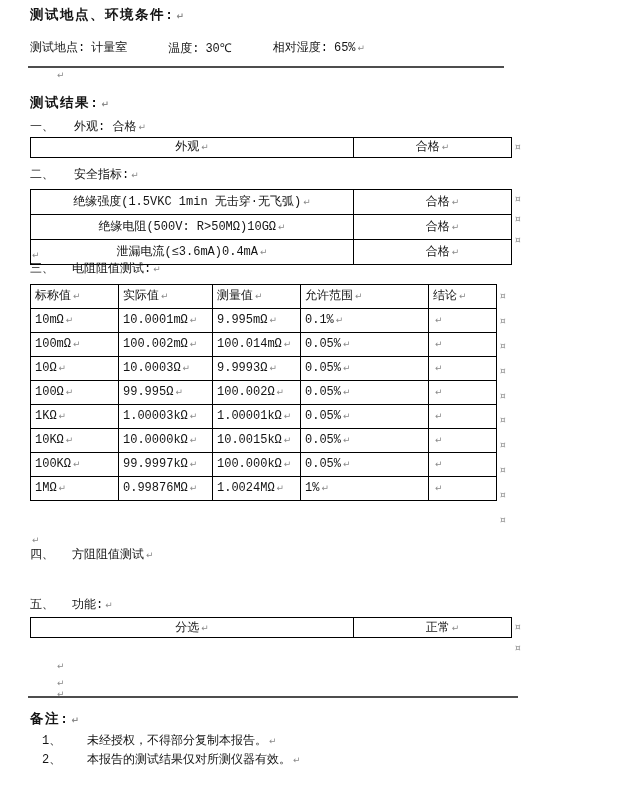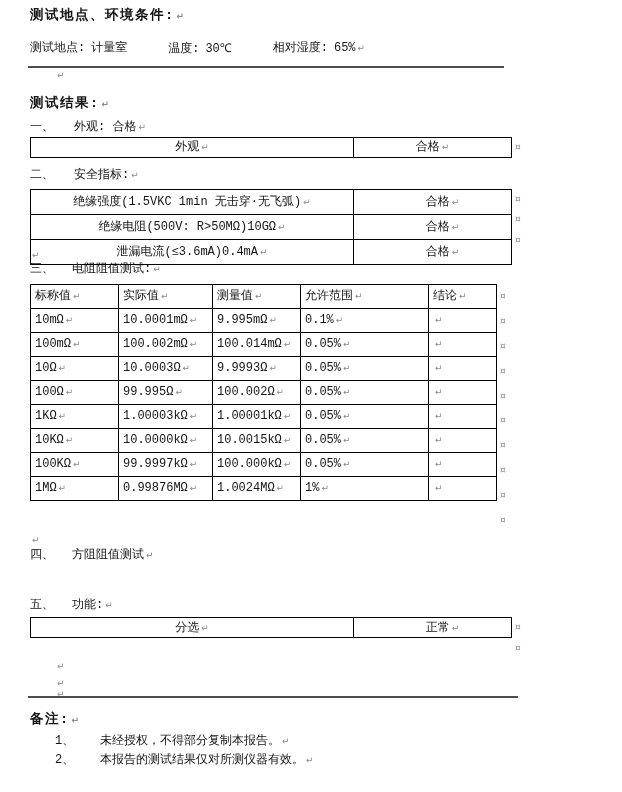--- a/index.html
+++ b/index.html
@@ -221,18 +221,18 @@
       <span>¤</span>
     </div>
 
   <span class="standalone pmark" style="left:55px;top:661px">↵</span>
   <span class="standalone pmark" style="left:55px;top:678px">↵</span>
   <div class="hr" style="left:28px;top:696px;width:490px"></div>
   <span class="standalone pmark" style="left:55px;top:689px">↵</span>
 
   <div class="blk sect-title" style="left:30px;top:710px"><span>备注:</span><span class="pmark">↵</span></div>
 
-  <div class="blk" style="left:55px;top:732px">
+  <div class="blk" style="left:42px;top:732px">
     <div class="remark-row"><span class="rnum">1、</span><span>未经授权，不得部分复制本报告。</span><span class="pmark">↵</span></div>
     <div class="remark-row"><span class="rnum">2、</span><span>本报告的测试结果仅对所测仪器有效。</span><span class="pmark">↵</span></div>
   </div>
 
 </div>
 
 </body></html>

